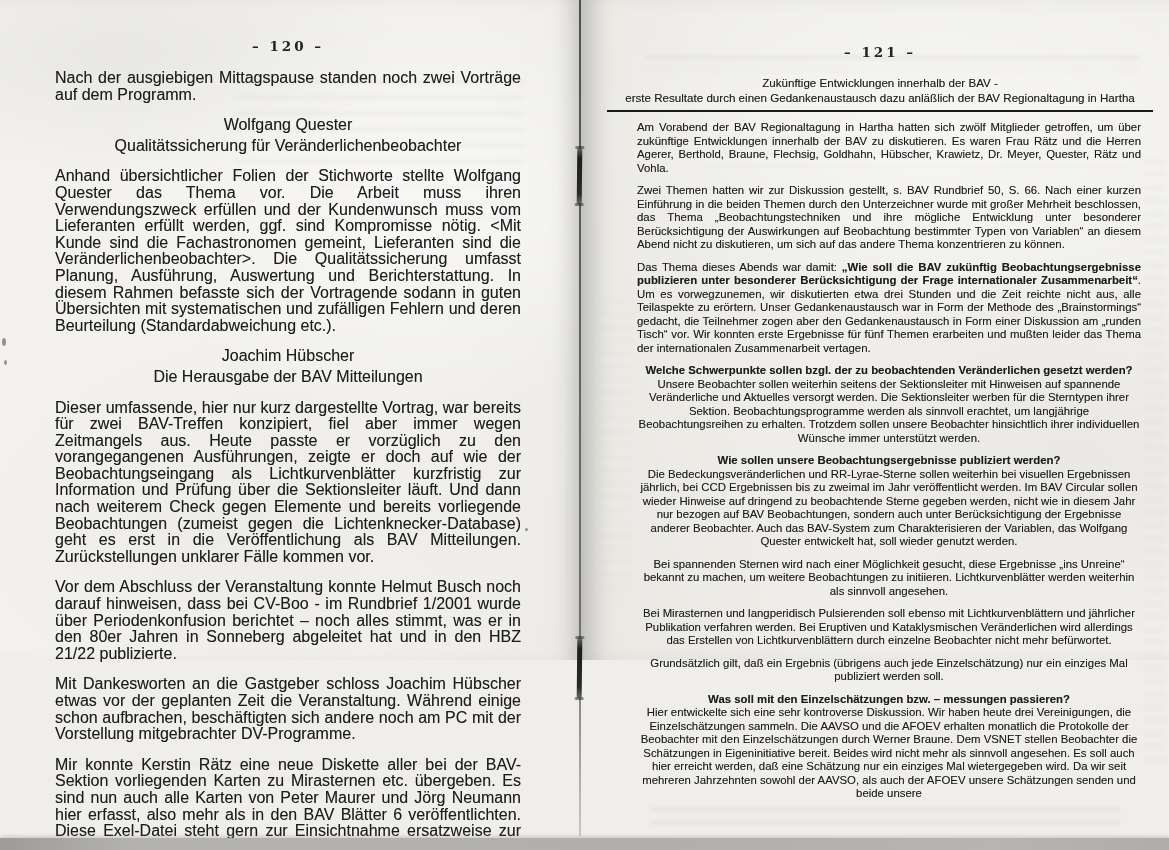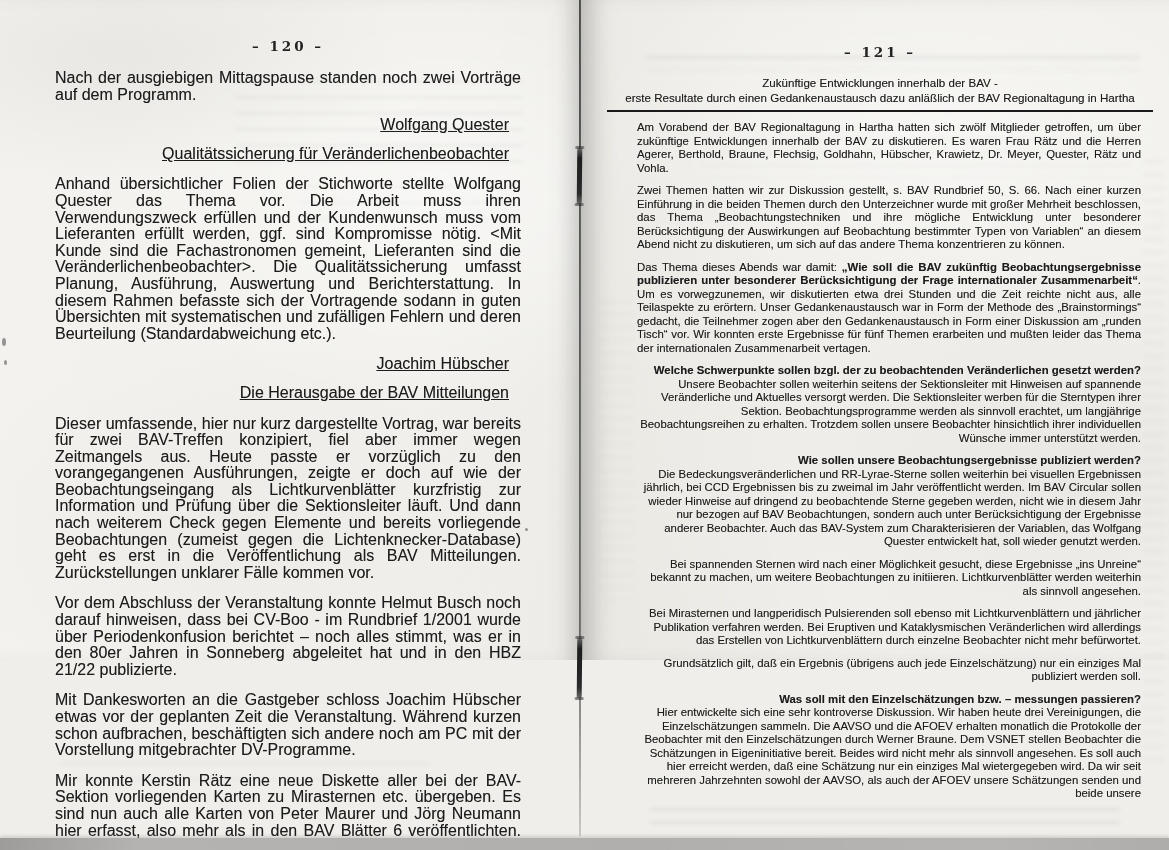--- a/index.html
+++ b/index.html
@@ -71,34 +71,34 @@
     letter-spacing:3px; color:#222;
   }
   .pageno-left{left:55px; width:466px; top:38px;}
   .pageno-right{left:26px; width:546px; top:44px;}
   .col{position:absolute; text-shadow:0 0 .5px rgba(20,20,20,.4);}
   .col-left{
     left:55px; top:70px; width:466px;
     font-size:16px; line-height:16.6px;
   }
   .col-left p{margin:0 0 14px 0; text-align:justify;}
-  .col-left .talk-head p{margin:12px; text-align:right;text-decoration:underline;}
+  .col-left .talk-head p{margin:4px; text-align:center;}
   .col-left .talk-head{margin:0 0 14px 0;}
   .signature{padding-left:300px; text-align:left !important;}
   .titleblock{
     position:absolute; left:26px; top:76px; width:546px;
     text-align:center; font-size:11.6px; line-height:14.5px;
     border-bottom:2px solid #1a1a1a; padding-bottom:5px;
     text-shadow:0 0 .5px rgba(20,20,20,.4);
   }
   .col-right{
     left:56px; top:121px; width:504px;
     font-size:11.4px; line-height:13.5px;
   }
-  .col-right p{margin:0 0 9px 0; text-align:right;}
+  .col-right p{margin:0 0 9px 0; text-align:center;}
   .col-right p.just{text-align:justify;}
   .col-right p.h{margin:0; font-weight:bold;}
   strong{font-weight:bold;}
 </style>
 </head>
 <body>
 
 <div class="scan">
 
   <div class="page page-left">
@@ -109,21 +109,21 @@
         <p>Wolfgang Quester</p>
         <p>Qualitätssicherung für Veränderlichenbeobachter</p>
       </div>
       <p>Anhand übersichtlicher Folien der Stichworte stellte Wolfgang Quester das Thema vor. Die Arbeit muss ihren Verwendungszweck erfüllen und der Kundenwunsch muss vom Lieferanten erfüllt werden, ggf. sind Kompromisse nötig. &lt;Mit Kunde sind die Fachastronomen gemeint, Lieferanten sind die Veränderlichenbeobachter&gt;. Die Qualitätssicherung umfasst Planung, Ausführung, Auswertung und Berichterstattung. In diesem Rahmen befasste sich der Vortragende sodann in guten Übersichten mit systematischen und zufälligen Fehlern und deren Beurteilung (Standardabweichung etc.).</p>
       <div class="talk-head">
         <p>Joachim Hübscher</p>
         <p>Die Herausgabe der BAV Mitteilungen</p>
       </div>
       <p>Dieser umfassende, hier nur kurz dargestellte Vortrag, war bereits für zwei BAV-Treffen konzipiert, fiel aber immer wegen Zeitmangels aus. Heute passte er vorzüglich zu den vorangegangenen Ausführungen, zeigte er doch auf wie der Beobachtungseingang als Lichtkurvenblätter kurzfristig zur Information und Prüfung über die Sektionsleiter läuft. Und dann nach weiterem Check gegen Elemente und bereits vorliegende Beobachtungen (zumeist gegen die Lichtenknecker-Database) geht es erst in die Veröffentlichung als BAV Mitteilungen. Zurückstellungen unklarer Fälle kommen vor.</p>
       <p>Vor dem Abschluss der Veranstaltung konnte Helmut Busch noch darauf hinweisen, dass bei CV-Boo - im Rundbrief 1/2001 wurde über Periodenkonfusion berichtet – noch alles stimmt, was er in den 80er Jahren in Sonneberg abgeleitet hat und in den HBZ 21/22 publizierte.</p>
-      <p>Mit Dankesworten an die Gastgeber schloss Joachim Hübscher etwas vor der geplanten Zeit die Veranstaltung. Während kurzen schon aufbrachen, beschäftigten sich andere noch am PC mit der Vorstellung mitgebrachter DV-Programme.</p>
+      <p>Mit Dankesworten an die Gastgeber schloss Joachim Hübscher etwas vor der geplanten Zeit die Veranstaltung. Während einige schon aufbrachen, beschäftigten sich andere noch am PC mit der Vorstellung mitgebrachter DV-Programme.</p>
       <p>Mir konnte Kerstin Rätz eine neue Diskette aller bei der BAV-Sektion vorliegenden Karten zu Mirasternen etc. übergeben. Es sind nun auch alle Karten von Peter Maurer und Jörg Neumann hier erfasst, also mehr als in den BAV Blätter 6 veröffentlichten. Diese Exel-Datei steht gern zur Einsichtnahme ersatzweise zur Verfügung.</p>
       <p class="signature">Werner Planung</p>
     </div>
   </div>
 
   <div class="page page-right">
     <div class="pageno pageno-right">–  121  –</div>
     <div class="titleblock">
       <div>Zukünftige Entwicklungen innerhalb der BAV -</div>
       <div>erste Resultate durch einen Gedankenaustausch dazu anläßlich der BAV Regionaltagung in Hartha</div>

